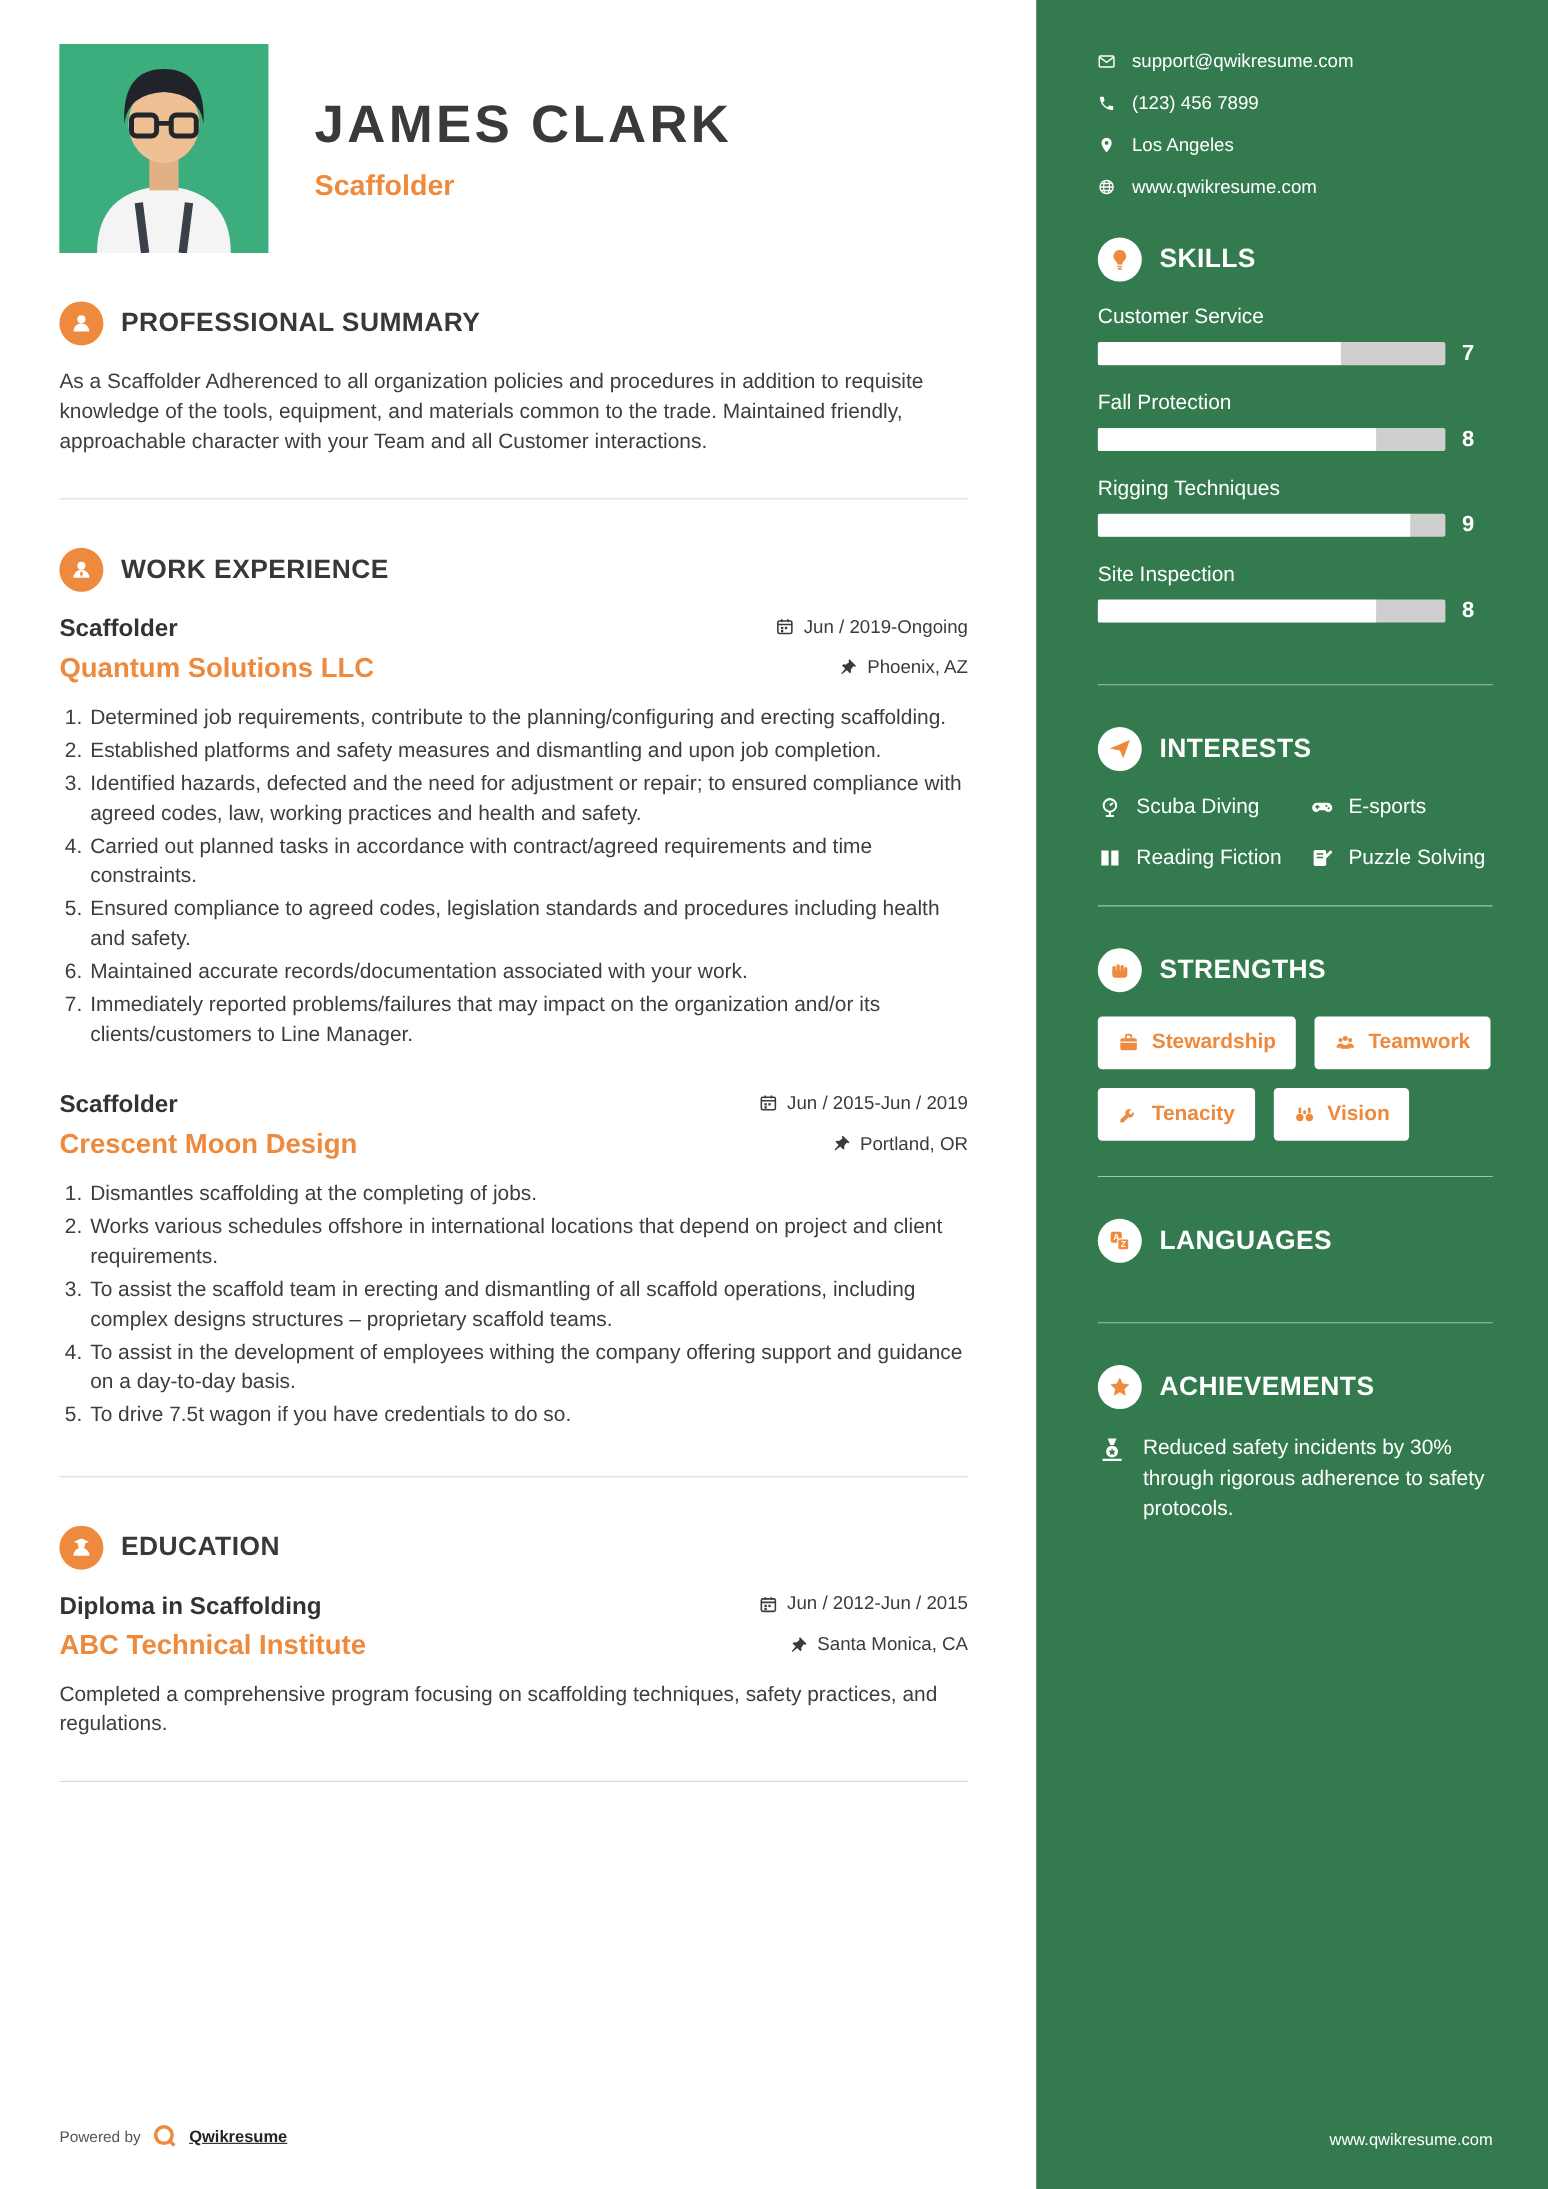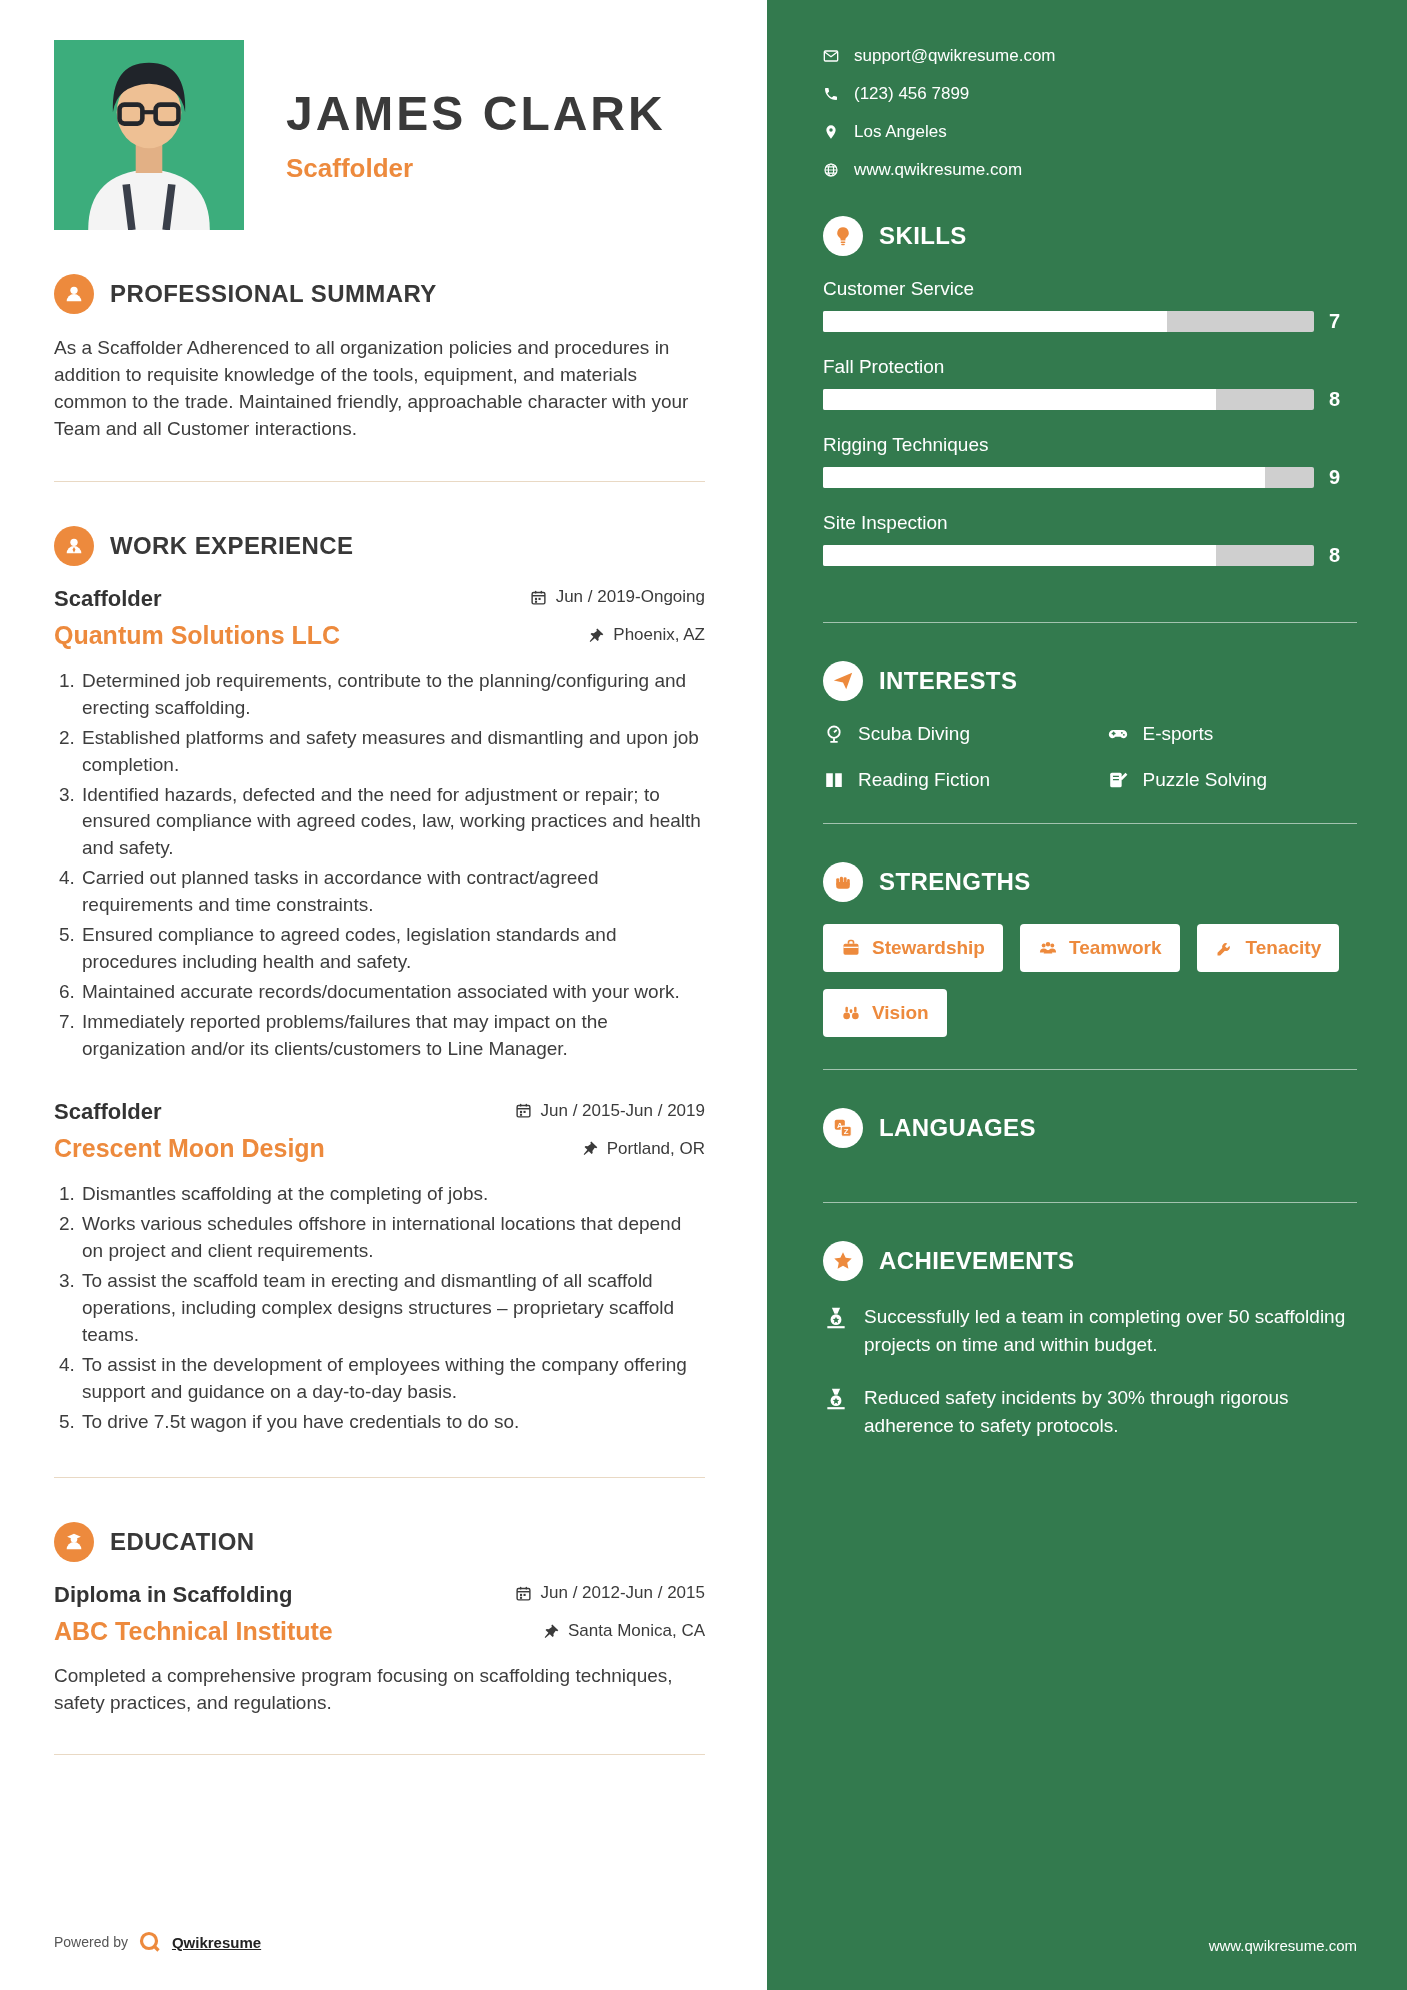--- a/index.html
+++ b/index.html
@@ -1,20 +1,20 @@
 <!DOCTYPE html>
 <html><head>
 <meta charset="utf-8">
 <style>
   html,body{margin:0;padding:0;background:#ffffff;}
   .page{width:1407px;height:1990px;display:flex;overflow:hidden;background:#fff;
         font-family:"Liberation Sans",sans-serif;-webkit-font-smoothing:antialiased;}
 
   
-  .left-col{width:767px;box-sizing:border-box;padding:40px 62px 36px 54px;display:flex;flex-direction:column;}
+  .left-col{width:942px;box-sizing:border-box;padding:40px 62px 36px 54px;display:flex;flex-direction:column;}
   .id-header{display:flex;align-items:center;gap:42px;margin-bottom:44px;}
   .photo{width:190px;height:190px;background:#3cad7c;flex:0 0 auto;overflow:hidden;}
   .photo svg{display:block;width:100%;height:100%;}
   h1.name{font-size:48px;letter-spacing:3px;color:#3a3a3a;margin:0;font-weight:700;}
   .cand-title{color:#ed8a3d;font-size:26px;font-weight:700;margin-top:12px;}
 
   .sect-head{display:flex;align-items:center;gap:16px;margin:0 0 20px;}
   .sect-head h2{font-size:24px;margin:0;font-weight:700;letter-spacing:.4px;color:#383838;}
   .badge{width:40px;height:40px;border-radius:50%;display:flex;align-items:center;justify-content:center;flex:0 0 auto;}
   .badge-orange{background:#ed8a3d;}
@@ -466,28 +466,19 @@
         </span>
         <h2>ACHIEVEMENTS</h2>
       </div>
       <div class="ach">
         <svg viewBox="0 0 24 24" fill="#fff">
             <path d="M8.2 2.5h7.6L13.4 8h-2.8z"></path>
             <circle cx="12" cy="13.5" r="5"></circle>
             <path d="M12 10.8l.9 1.9 2.1.3-1.5 1.4.4 2.1-1.9-1-1.9 1 .4-2.1-1.5-1.4 2.1-.3z" fill="#337a4e"></path>
             <path d="M4 19.5h16v2H4z"></path>
           </svg>
-        <span>Successfully led a team in completing over 50 scaffolding projects on time and within budget.</span>
-      </div>
-      <div class="ach">
-        <svg viewBox="0 0 24 24" fill="#fff">
-            <path d="M8.2 2.5h7.6L13.4 8h-2.8z"></path>
-            <circle cx="12" cy="13.5" r="5"></circle>
-            <path d="M12 10.8l.9 1.9 2.1.3-1.5 1.4.4 2.1-1.9-1-1.9 1 .4-2.1-1.5-1.4 2.1-.3z" fill="#337a4e"></path>
-            <path d="M4 19.5h16v2H4z"></path>
-          </svg>
         <span>Reduced safety incidents by 30% through rigorous adherence to safety protocols.</span>
       </div>
     </section>
 
     <div class="site-link">www.qwikresume.com</div>
   </aside>
 </div>
 
 </body></html>

